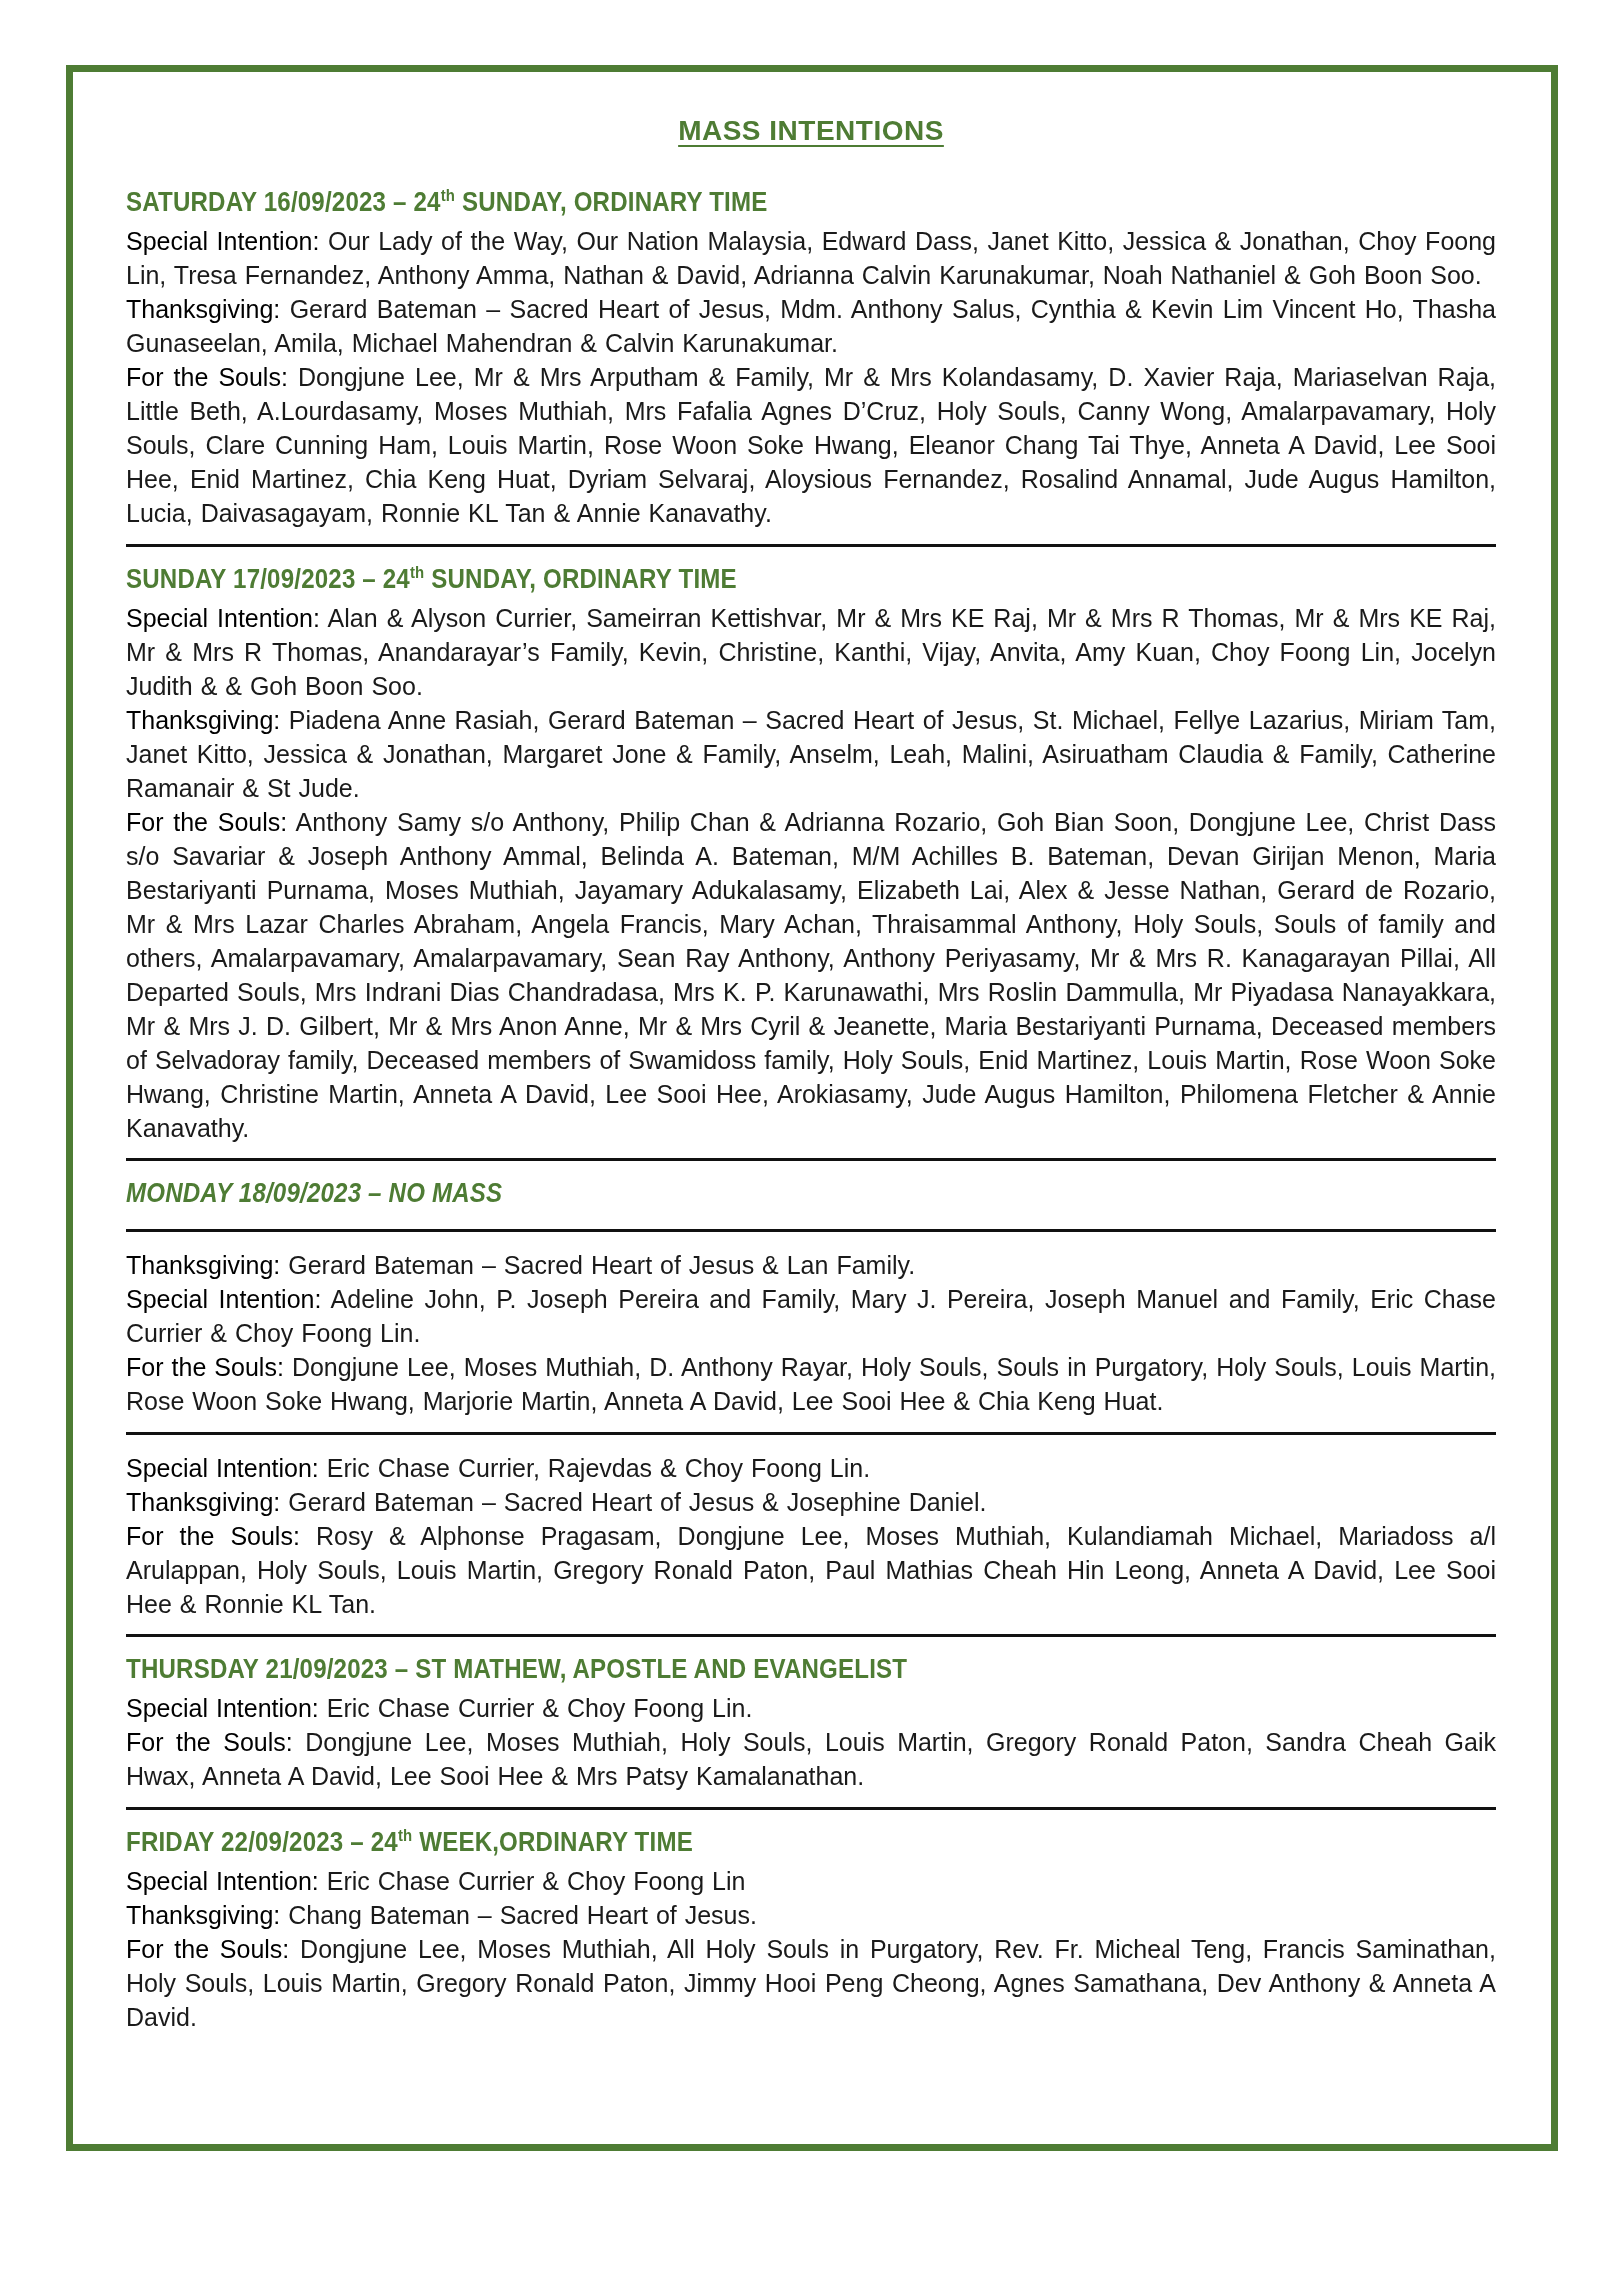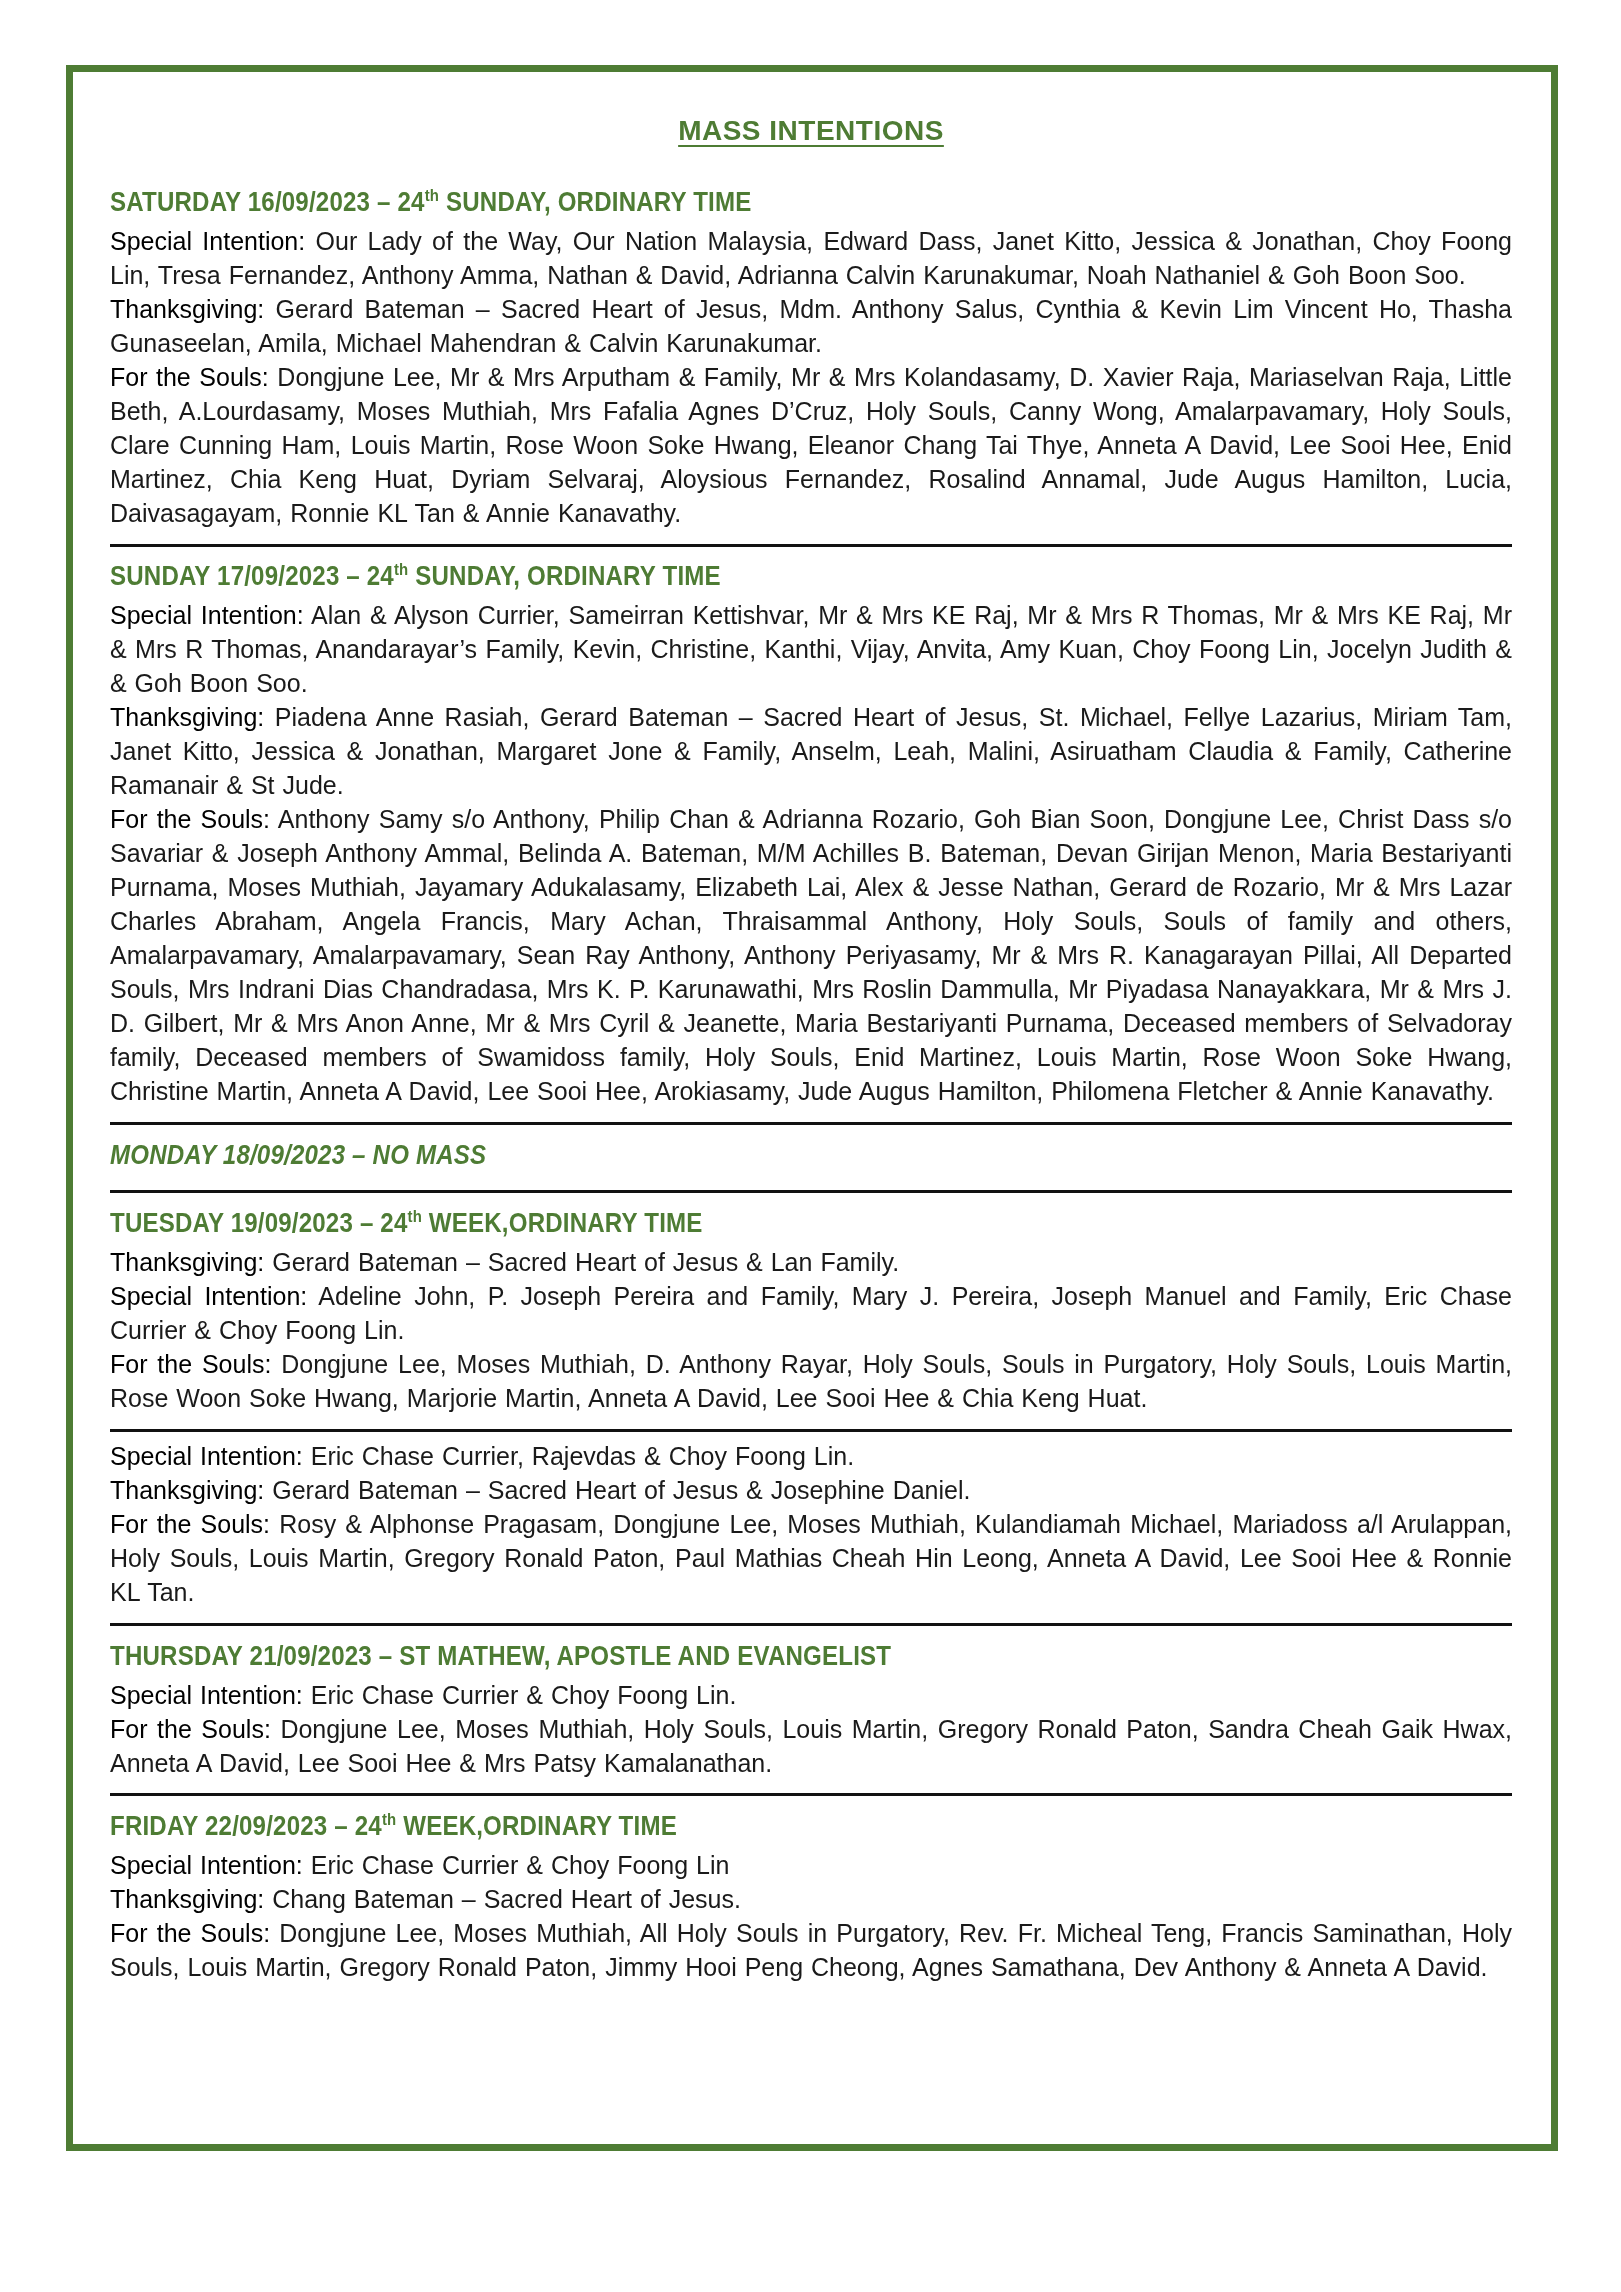--- a/index.html
+++ b/index.html
@@ -23,21 +23,21 @@
   h1.page-title {
     text-align:center;
     font-size:28px;
     font-weight:bold;
     color:#4e7c34;
     text-decoration:underline;
     text-underline-offset:4.9px;
     letter-spacing:0.5px;
     margin:21.6px 0 39px 0;
   }
-  .day { margin:0; }
+  .day { margin:16px; }
   .day.ruled {
     border-bottom:3.9px solid #111111;
     padding-bottom:13.7px;
     margin-bottom:7.8px;
   }
   h2.day-header {
     margin:13.7px 0 6.9px 0;
     font-size:27.4px;
     line-height:31px;
     color:#4e7c34;
@@ -80,21 +80,20 @@
     <p class="entry"><span class="label">Special Intention:</span> <span>Alan &amp; Alyson Currier, Sameirran Kettishvar, Mr &amp; Mrs KE Raj, Mr &amp; Mrs R Thomas, Mr &amp; Mrs KE Raj, Mr &amp; Mrs R Thomas, Anandarayar’s Family, Kevin, Christine, Kanthi, Vijay, Anvita, Amy Kuan, Choy Foong Lin, Jocelyn Judith &amp; &amp; Goh Boon Soo.</span></p>
     <p class="entry"><span class="label">Thanksgiving:</span> <span>Piadena Anne Rasiah, Gerard Bateman – Sacred Heart of Jesus, St. Michael, Fellye Lazarius, Miriam Tam, Janet Kitto, Jessica &amp; Jonathan, Margaret Jone &amp; Family, Anselm, Leah, Malini, Asiruatham Claudia &amp; Family, Catherine Ramanair &amp; St Jude.</span></p>
     <p class="entry"><span class="label">For the Souls:</span> <span>Anthony Samy s/o Anthony, Philip Chan &amp; Adrianna Rozario, Goh Bian Soon, Dongjune Lee, Christ Dass s/o Savariar &amp; Joseph Anthony Ammal, Belinda A. Bateman, M/M Achilles B. Bateman, Devan Girijan Menon, Maria Bestariyanti Purnama, Moses Muthiah, Jayamary Adukalasamy, Elizabeth Lai, Alex &amp; Jesse Nathan, Gerard de Rozario, Mr &amp; Mrs Lazar Charles Abraham, Angela Francis, Mary Achan, Thraisammal Anthony, Holy Souls, Souls of family and others, Amalarpavamary, Amalarpavamary, Sean Ray Anthony, Anthony Periyasamy, Mr &amp; Mrs R. Kanagarayan Pillai, All Departed Souls, Mrs Indrani Dias Chandradasa, Mrs K. P. Karunawathi, Mrs Roslin Dammulla, Mr Piyadasa Nanayakkara, Mr &amp; Mrs J. D. Gilbert, Mr &amp; Mrs Anon Anne, Mr &amp; Mrs Cyril &amp; Jeanette, Maria Bestariyanti Purnama, Deceased members of Selvadoray family, Deceased members of Swamidoss family, Holy Souls, Enid Martinez, Louis Martin, Rose Woon Soke Hwang, Christine Martin, Anneta A David, Lee Sooi Hee, Arokiasamy, Jude Augus Hamilton, Philomena Fletcher &amp; Annie Kanavathy.</span></p>
   </section>
 
   <section class="day ruled italic">
     <h2 class="day-header"><span class="hdr-txt"><span>MONDAY 18/09/2023 – NO MASS</span><sup></sup><span></span></span></h2>
   </section>
 
   <section class="day ruled">
-    <h2 class="day-header"><span class="hdr-txt"><span>TUESDAY 19/09/2023 – 24</span><sup>th</sup><span> WEEK,ORDINARY TIME</span></span></h2>
     <p class="entry"><span class="label">Thanksgiving:</span> <span>Gerard Bateman – Sacred Heart of Jesus &amp; Lan Family.</span></p>
     <p class="entry"><span class="label">Special Intention:</span> <span>Adeline John, P. Joseph Pereira and Family, Mary J. Pereira, Joseph Manuel and Family, Eric Chase Currier &amp; Choy Foong Lin.</span></p>
     <p class="entry"><span class="label">For the Souls:</span> <span>Dongjune Lee, Moses Muthiah, D. Anthony Rayar, Holy Souls, Souls in Purgatory, Holy Souls, Louis Martin, Rose Woon Soke Hwang, Marjorie Martin, Anneta A David, Lee Sooi Hee &amp; Chia Keng Huat.</span></p>
   </section>
 
   <section class="day ruled">
     <p class="entry"><span class="label">Special Intention:</span> <span>Eric Chase Currier, Rajevdas &amp; Choy Foong Lin.</span></p>
     <p class="entry"><span class="label">Thanksgiving:</span> <span>Gerard Bateman – Sacred Heart of Jesus &amp; Josephine Daniel.</span></p>
     <p class="entry"><span class="label">For the Souls:</span> <span>Rosy &amp; Alphonse Pragasam, Dongjune Lee, Moses Muthiah, Kulandiamah Michael, Mariadoss a/l Arulappan, Holy Souls, Louis Martin, Gregory Ronald Paton, Paul Mathias Cheah Hin Leong, Anneta A David, Lee Sooi Hee &amp; Ronnie KL Tan.</span></p>
   </section>

